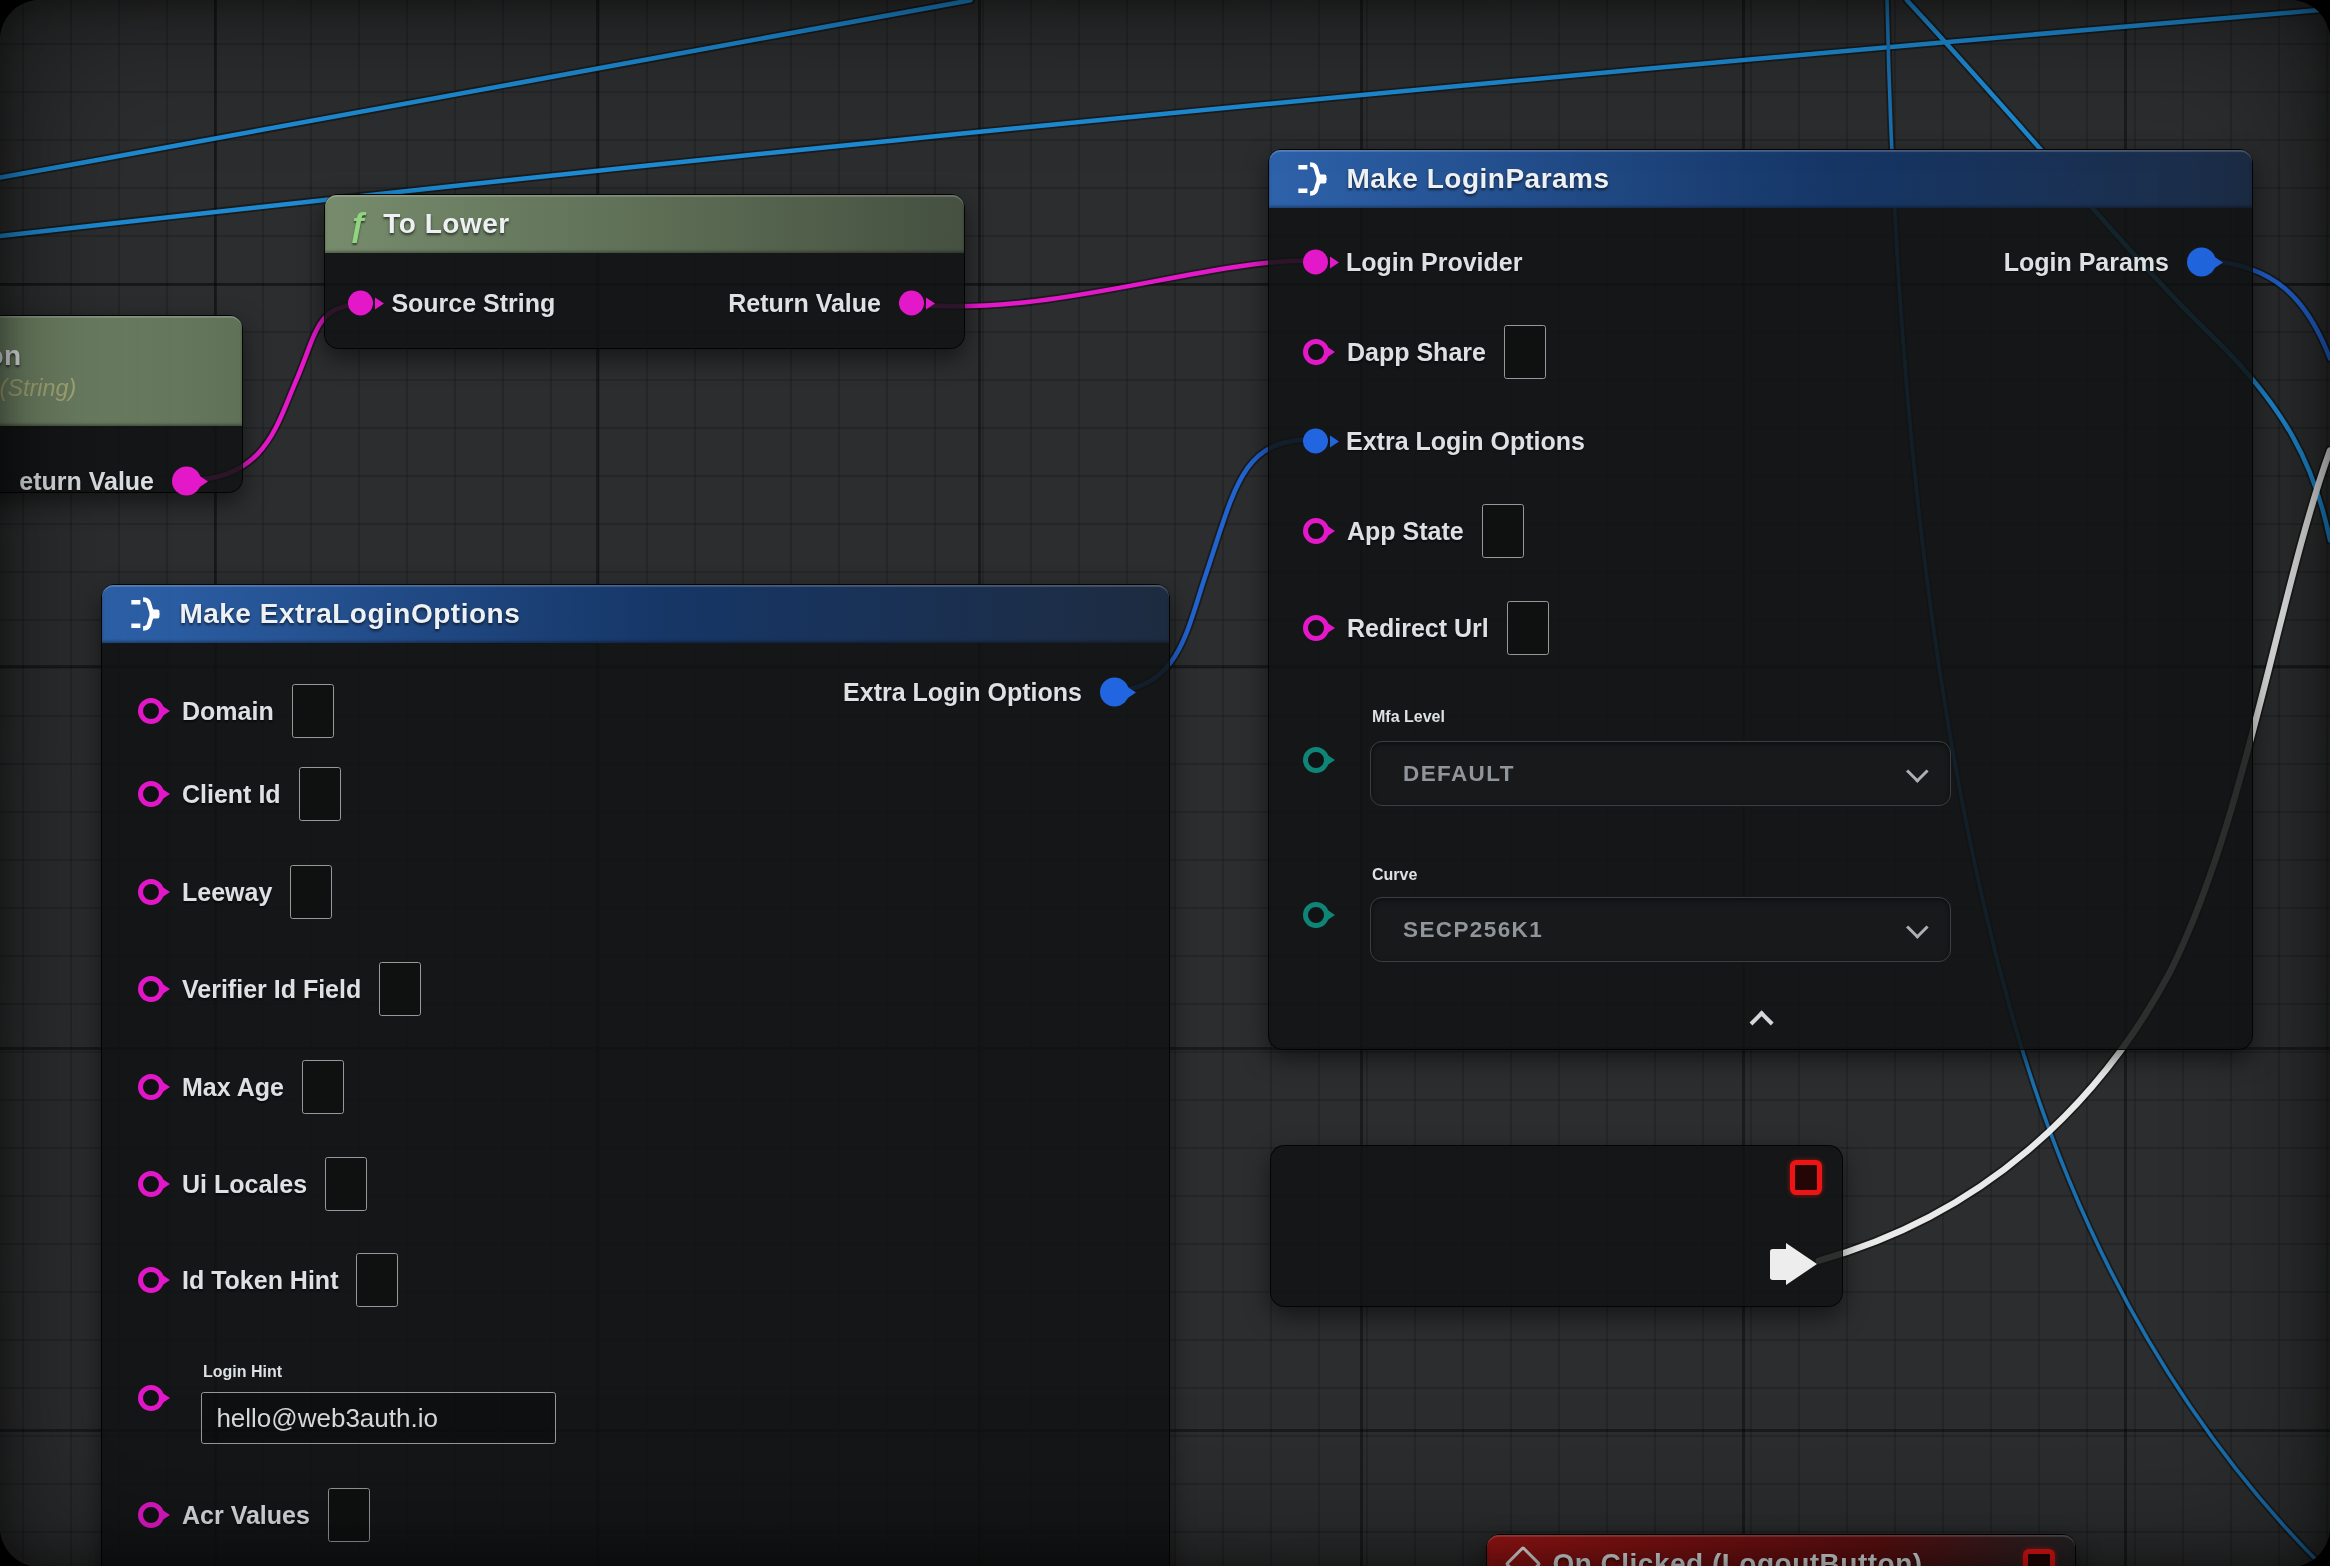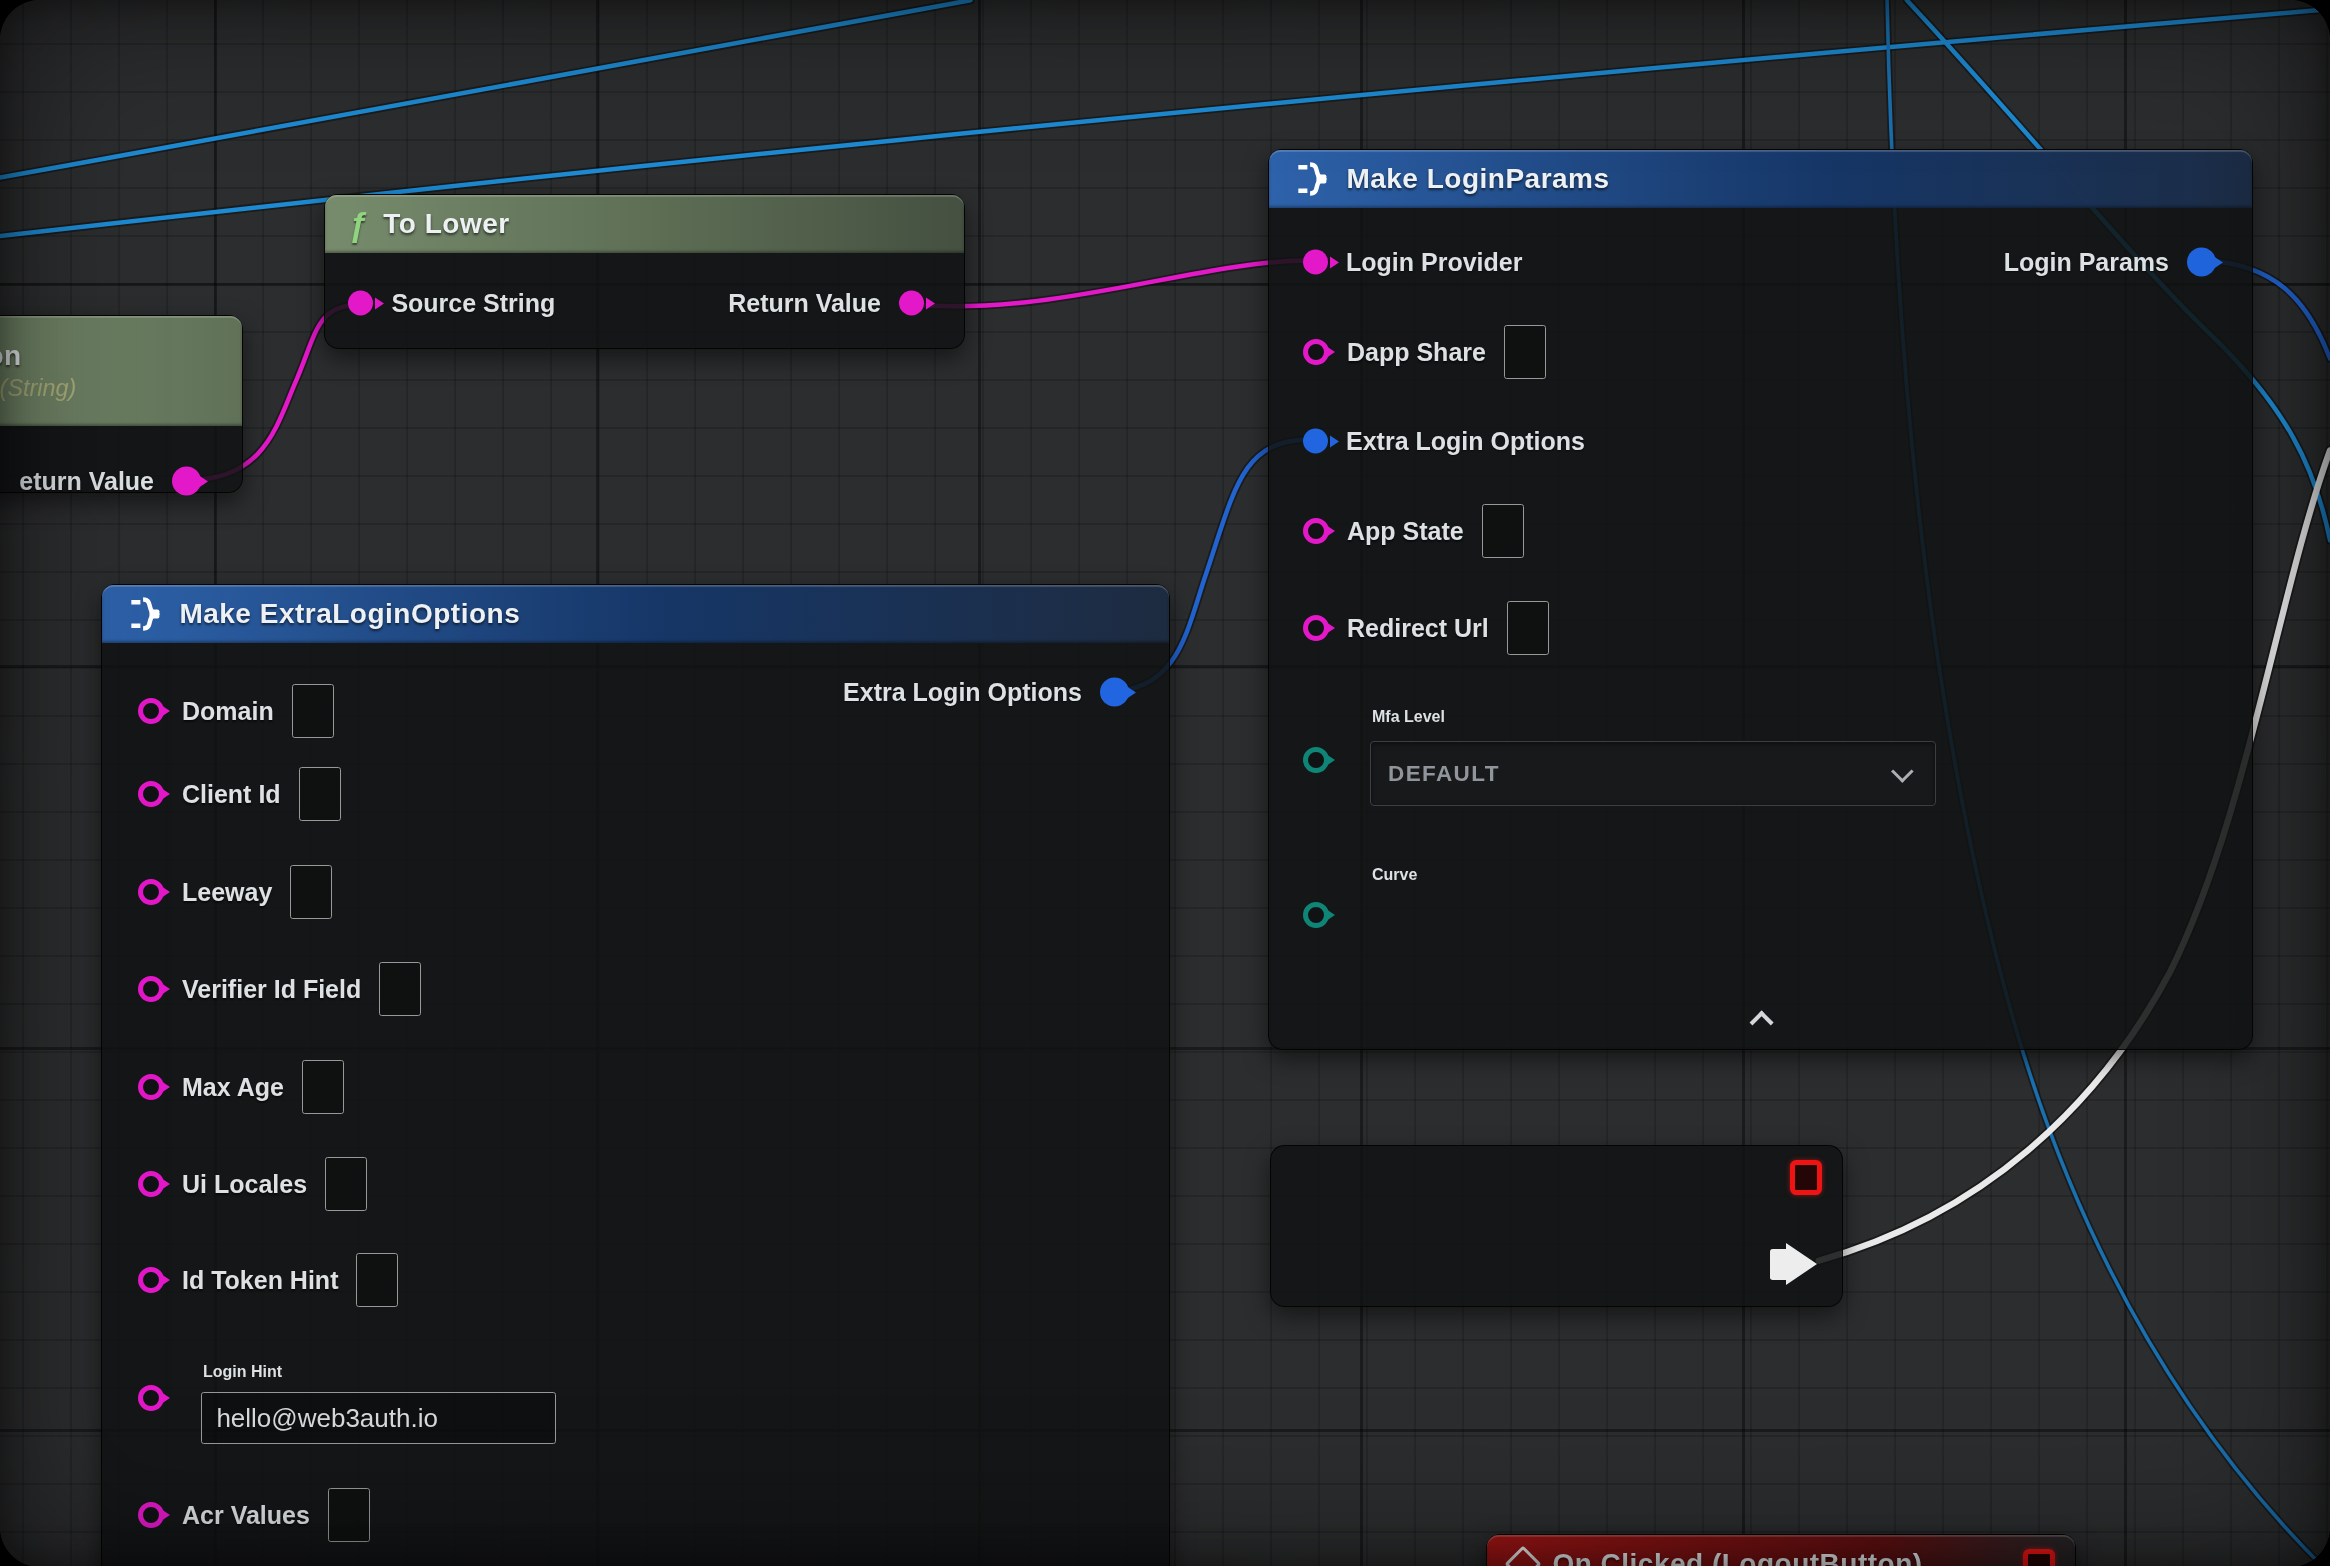--- a/index.html
+++ b/index.html
@@ -40,21 +40,21 @@
   .pin.hollow{border:5.4px solid currentColor;width:16px;height:16px;background:#101214;}
   .pin.hollow::after{left:18px;}
   .magenta{color:#e318c9;}
   .blue{color:#2166e0;}
   .teal{color:#0f8577;}
   .pin-label{font-size:25px;font-weight:600;color:#dde1e3;text-shadow:0 1.8px 1.8px rgba(0,0,0,.55);}
   .valbox{width:40px;height:52px;border:1.8px solid #96989a;border-radius:2.7px;background:rgba(0,0,0,.22);flex:0 0 auto;}
   .textfield{height:50px;border:1.8px solid #96989a;border-radius:2.7px;background:rgba(0,0,0,.25);
     display:flex;align-items:center;padding:0 14.4px;font-size:26px;color:#d6d9da;}
   .dropdown{position:absolute;height:63px;width:520px;background:#17191b;border:1.8px solid #3b3f43;
-    border-radius:4px;display:flex;align-items:center;justify-content:space-between;padding:0 27px 0 17px;
+    border-radius:12px;display:flex;align-items:center;justify-content:space-between;padding:0 27px 0 32px;
     box-shadow:inset 0 1.8px 5.4px rgba(0,0,0,.5);text-align:center;}
   .dropdown .dd-text{font-size:22.5px;color:#8f959a;letter-spacing:1.4px;font-weight:600;}
   .chev{width:12.6px;height:12.6px;border-right:3.6px solid #aab0b4;border-bottom:3.6px solid #aab0b4;
     transform:rotate(45deg) translateY(-3.6px);}
   .enum-label{position:absolute;font-size:16px;font-weight:600;color:#dde1e3;transform:translateY(-50%);}
   .collapse-btn{position:absolute;width:23.4px;height:23.4px;transform:translateX(-50%);cursor:pointer;}
   .collapse-btn::before{content:'';position:absolute;left:3.6px;top:7.2px;width:12.6px;height:12.6px;
     border-left:4.5px solid #d3d7da;border-top:4.5px solid #d3d7da;transform:rotate(45deg);}
   .event-icon{width:20px;height:20px;border:3.6px solid #ececec;transform:rotate(45deg);border-radius:2.7px;flex:0 0 auto;}
   .bind-icon{position:absolute;width:21.6px;height:25px;border:5.4px solid #ef1414;border-radius:6.3px;
@@ -225,20 +225,24 @@
     </div>
     <div class="dropdown" style="top:591px;left:101px;">
       <span class="dd-text">DEFAULT</span>
       <span class="chev"></span>
     </div>
 
     <div class="enum-label" style="top:725px;left:103px;">Curve</div>
     <div class="row" style="top:765px;left:34px;">
       <span class="pin hollow teal"></span>
     </div>
+    <div class="dropdown" style="top:747px;left:101px;">
+      <span class="dd-text">SECP256K1</span>
+      <span class="chev"></span>
+    </div>
 
     <div class="collapse-btn" style="left:492px;top:857px;"></div>
   </div>
 
   <div class="node" style="left:1270px;top:1145px;width:571px;height:160px;">
     <div class="bind-icon" style="top:14.4px;right:20px;"></div>
     <div class="exec-pin" style="top:97px;right:25px;"></div>
   </div>
 
   <div class="node" style="left:1486px;top:1534px;width:588px;height:153px;">

